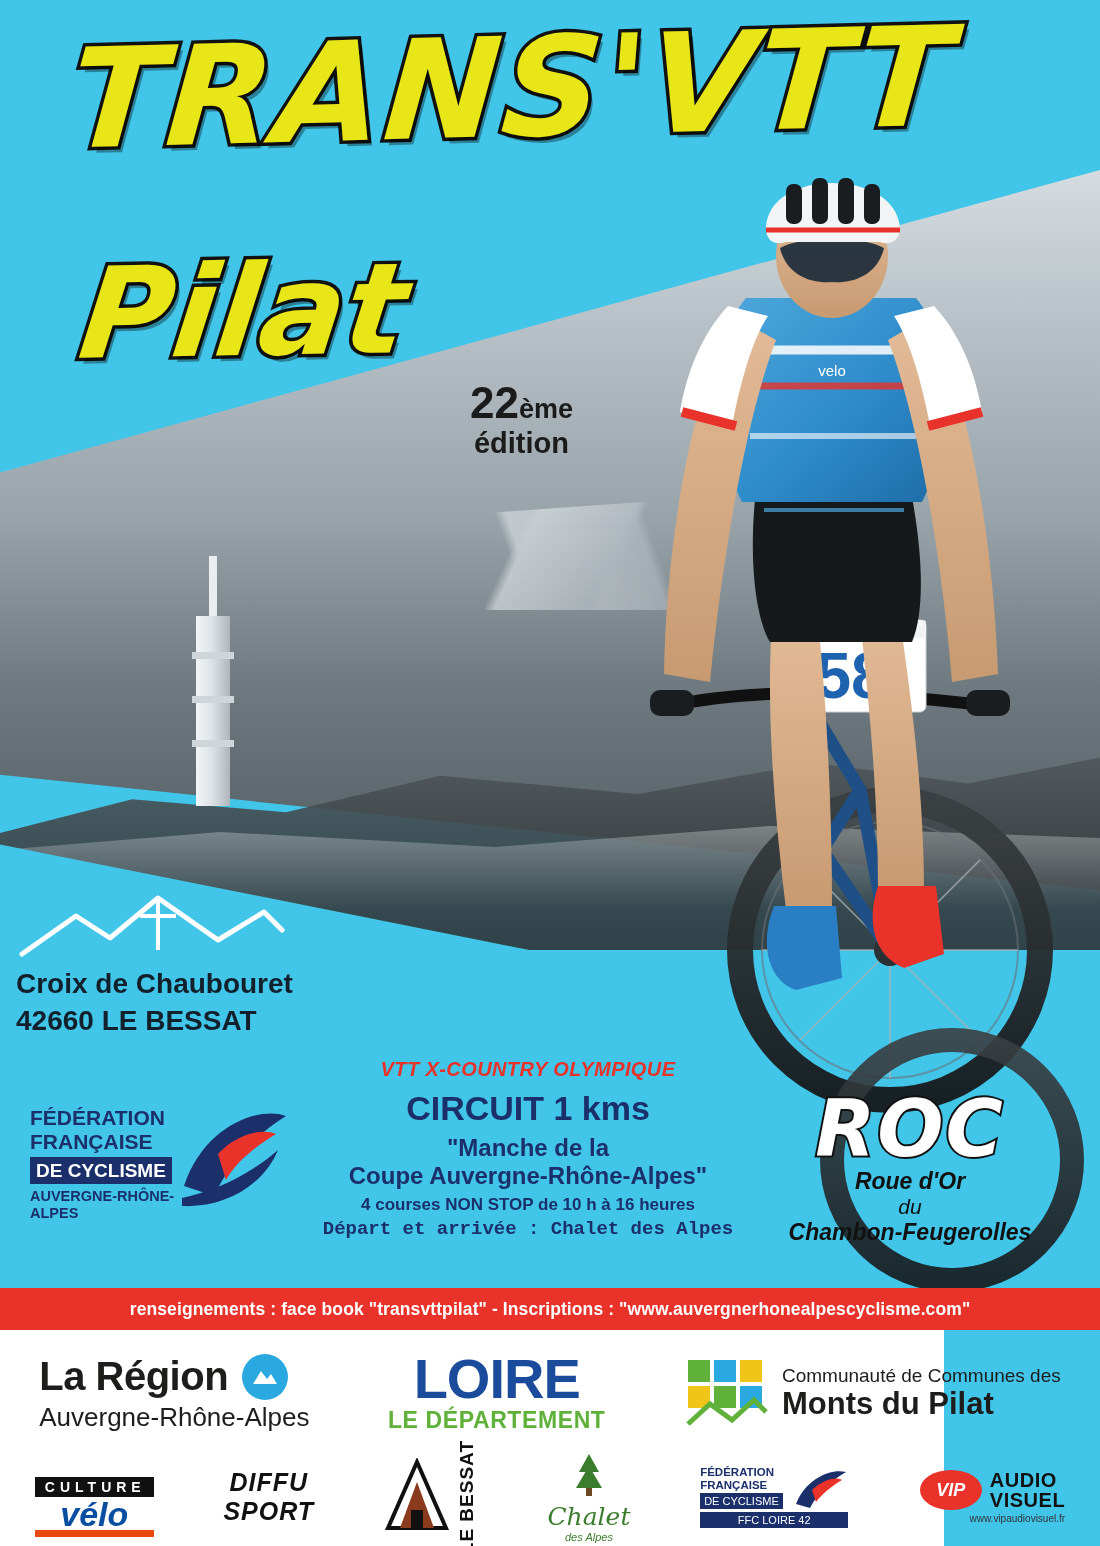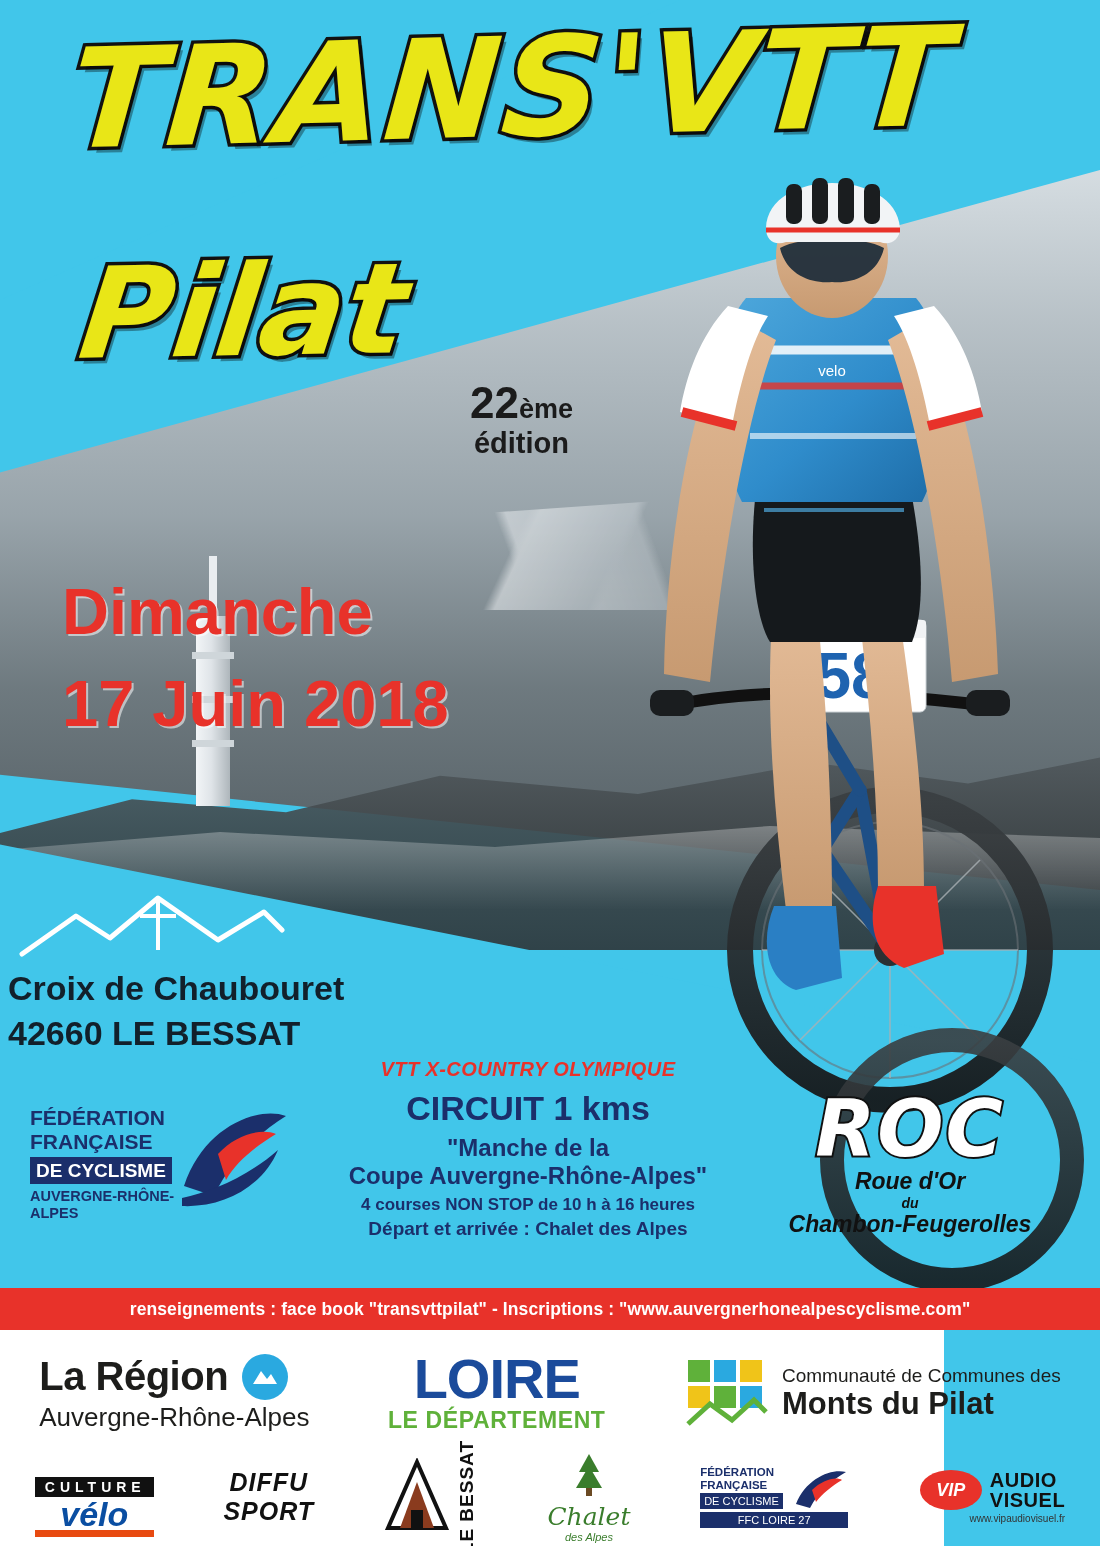--- a/index.html
+++ b/index.html
@@ -120,42 +120,42 @@
     font-size: 65px;
     line-height: 1.42;
     text-shadow: 2px 2px 0 rgba(255,255,255,.55);
   }
 
   
   .mtn-icon {
     position: absolute; left: 18px; top: 890px; width: 268px; height: 72px;
   }
   .loc {
-    position: absolute; left: 8px; top: 966px;
+    position: absolute; left: 16px; top: 966px;
     color: #12202b;
     font-weight: bold;
-    font-size: 34px;
+    font-size: 28px;
     line-height: 1.32;
   }
 
   
   .race-info {
     position: absolute; left: 318px; top: 1058px; width: 420px;
     text-align: center;
     color: #1b2f6b;
   }
   .race-info .xc {
     color: #e8322a; font-size: 20px; font-weight: bold; font-style: italic;
     letter-spacing: .4px;
   }
   .race-info .circuit { font-size: 34px; font-weight: bold; margin-top: 8px; }
   .race-info .manche1 { font-size: 24px; font-weight: bold; margin-top: 6px; }
   .race-info .manche2 { font-size: 24px; font-weight: bold; }
   .race-info .courses { font-size: 17px; font-weight: bold; margin-top: 5px; }
-  .race-info .depart { font-size: 19px; font-weight: bold; margin-top: 3px; }
+  .race-info .depart { font-size: 19px; font-weight: bold; margin-top: 3px; font-family: Liberation Mono, monospace; }
 
   
   .ffc {
     position: absolute; left: 24px; top: 1098px; width: 270px; height: 140px;
   }
   .ffc .txt {
     position: absolute; left: 6px; top: 8px; width: 182px;
     color: #1b2f6b; font-weight: bold; line-height: 1.12;
   }
   .ffc .l1 { font-size: 21px; }
@@ -174,21 +174,21 @@
   }
   .roc .word {
     font-family: "DejaVu Sans", sans-serif;
     font-size: 78px; font-weight: bold; font-style: italic;
     color: #ffffff; -webkit-text-stroke: 4px #111;
     paint-order: stroke fill;
     letter-spacing: 2px;
     line-height: .95;
   }
   .roc .s1 { font-size: 23px; font-weight: bold; font-style: italic; color: #111; margin-top: 2px; }
-  .roc .s2 { font-size: 14px; font-weight: bold; font-style: italic; color: #111; }
+  .roc .s2 { font-size: 21px; font-weight: normal; font-style: italic; color: #111; }
   .roc .s3 { font-size: 23px; font-weight: bold; font-style: italic; color: #111; }
 
   
   .info-band {
     position: absolute; left: 0; top: 1288px; width: 1100px; height: 42px;
     background: #e8322a;
     display: flex; align-items: center; justify-content: center;
   }
   .info-band span {
     color: #ffffff; font-size: 17.5px; font-weight: bold; letter-spacing: .1px;
@@ -390,24 +390,20 @@
   <div class="title-trans">TRANS'VTT</div>
   <div class="title-pilat">Pilat</div>
 
   <div class="edition">
     <div class="n">
       <span>22</span><span class="sm">ème</span>
     </div>
     <div class="ed">édition</div>
   </div>
 
-  <div class="date-block">
-    <div>Dimanche</div>
-    <div>17 Juin 2018</div>
-  </div>
 
   <svg class="mtn-icon" viewBox="0 0 268 72">
     <path d="M4 64 L58 26 L92 48 L140 8 L200 50 L246 22 L264 40" fill="none" stroke="#ffffff" stroke-width="5" stroke-linejoin="round" stroke-linecap="round"></path>
     <path d="M140 8 L140 60" fill="none" stroke="#ffffff" stroke-width="4"></path>
     <path d="M122 26 L158 26" fill="none" stroke="#ffffff" stroke-width="4"></path>
   </svg>
 
   <div class="loc">
     <div>Croix de Chaubouret</div>
     <div>42660 LE BESSAT</div>
@@ -520,21 +516,21 @@
 
       <div class="ffc2">
         <div class="box">
           <div class="f1">FÉDÉRATION</div>
           <div class="f2">FRANÇAISE</div>
           <div class="f3">DE CYCLISME</div>
           <svg width="56" height="46" viewBox="0 0 56 46" style="position:absolute;left:92px;top:0">
             <path d="M4 38 C 14 12, 40 2, 54 6 C 40 14, 26 26, 18 42 Z" fill="#1b2f6b"></path>
             <path d="M20 24 C 30 14, 44 10, 50 14 C 40 20, 30 28, 24 36 Z" fill="#e8322a"></path>
           </svg>
-          <div class="f4">FFC LOIRE 27</div>
+          <div class="f4">FFC LOIRE 42</div>
         </div>
       </div>
 
       <div class="vip">
         <div class="top">
           <div class="oval">VIP</div>
           <div class="av">
             <div class="a1">AUDIO</div>
             <div class="a2">VISUEL</div>
           </div>

